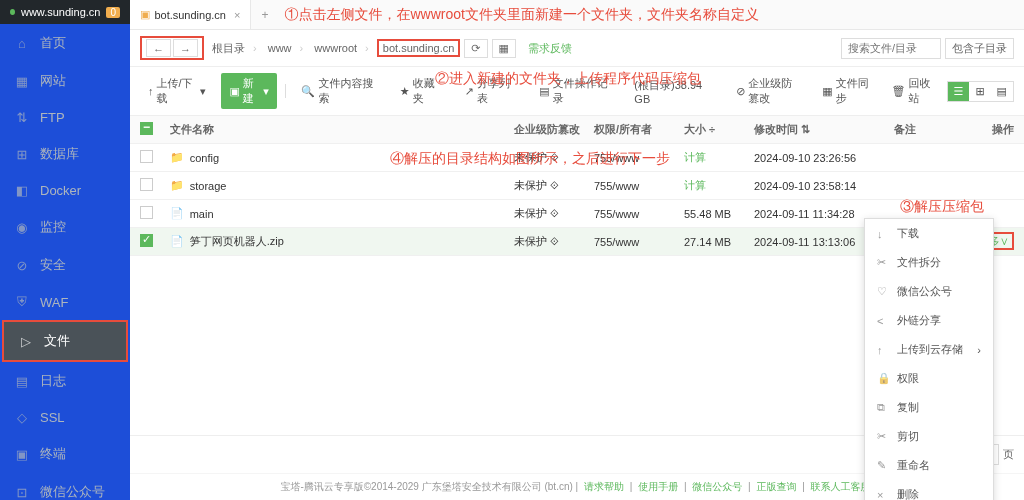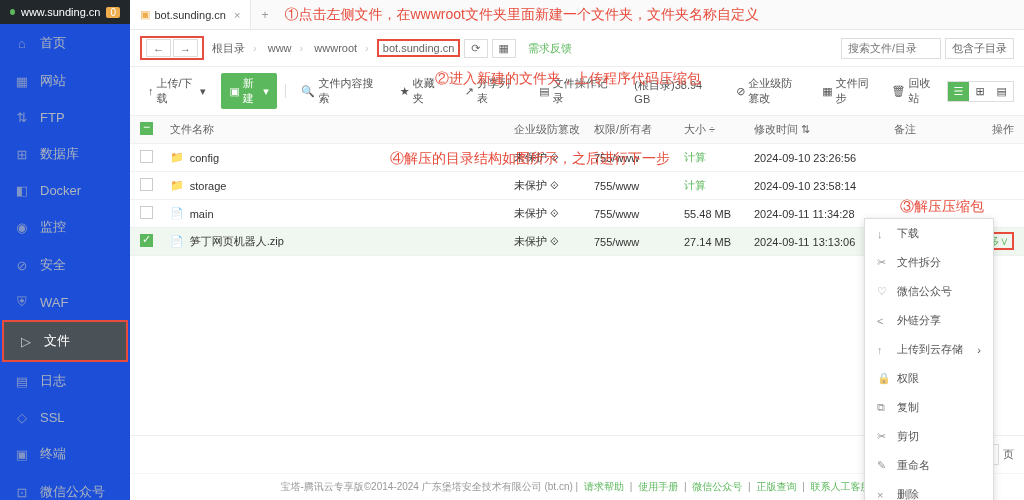--- a/index.html
+++ b/index.html
@@ -32,21 +32,21 @@
 .toolbar{display:flex;align-items:center;padding:6px 10px;gap:8px;border-bottom:1px solid #eee;font-size:11px;color:#555}
 .tb-btn{padding:3px 8px;cursor:pointer;display:flex;align-items:center;gap:3px}
 .tb-btn.primary{background:#5cb85c;color:#fff;border-radius:2px}
 .tb-sep{width:1px;height:14px;background:#ddd}
 .tb-right{margin-left:auto;display:flex;gap:6px;align-items:center}
 .tb-view{display:flex;border:1px solid #ddd}
 .tb-view span{padding:3px 6px;cursor:pointer}
 .tb-view span.active{background:#5cb85c;color:#fff}
 .table{flex:1;overflow:auto}
 .thead,.trow{display:flex;align-items:center;padding:6px 10px;border-bottom:1px solid #f0f0f0;font-size:11px}
-.thead{background:#fafafa;color:#666;font-weight:400}
+.thead{background:#fafafa;color:#666;font-weight:700}
 .col-chk{width:30px}
 .col-name{flex:2;display:flex;align-items:center;gap:6px}
 .col-def{width:80px}
 .col-perm{width:90px}
 .col-size{width:70px}
 .col-time{width:140px}
 .col-note{width:60px}
 .col-op{width:60px;text-align:right}
 .chk{width:13px;height:13px;border:1px solid #ccc;display:inline-block;background:#fff}
 .chk.on{background:#5cb85c;border-color:#5cb85c;position:relative}
@@ -310,21 +310,21 @@
 <div class="pager">
 <span class="pg-btn">‹</span>
 <span class="pg-btn active">1</span>
 <span class="pg-btn">›</span>
 <span class="pg-sel">500条/页</span>
 <span>页</span>
 </div>
 </div>
 
 <div class="copyright">
-<span>宝塔-腾讯云专享版©2014-2024 广东堡塔安全技术有限公司 (bt.cn)</span> | 
+<span>宝塔-腾讯云专享版©2014-2029 广东堡塔安全技术有限公司 (bt.cn)</span> | 
 <a>请求帮助</a> |
 <a>使用手册</a> |
 <a>微信公众号</a> |
 <a>正版查询</a> |
 <a>联系人工客服</a>
 </div>
 
 </div>
 </div>
 

